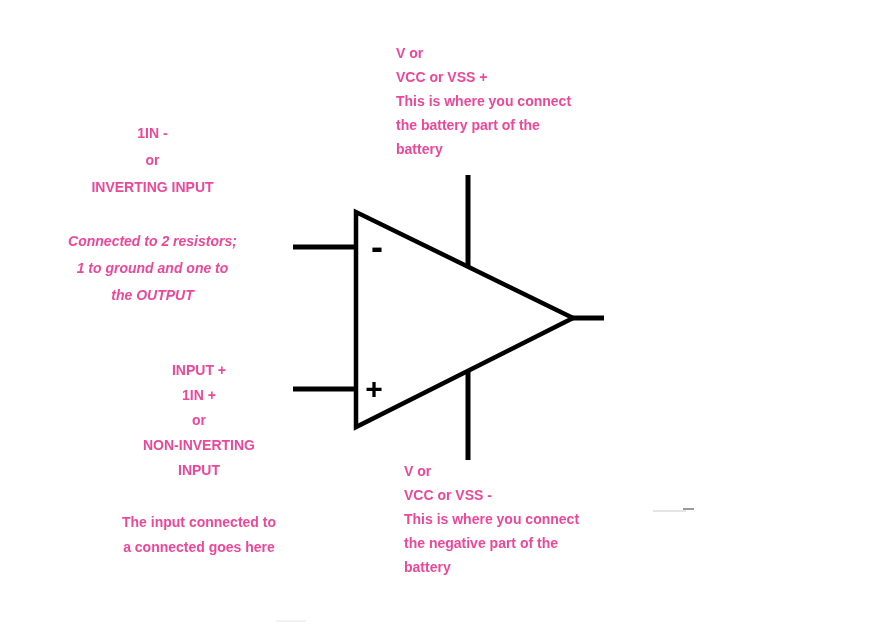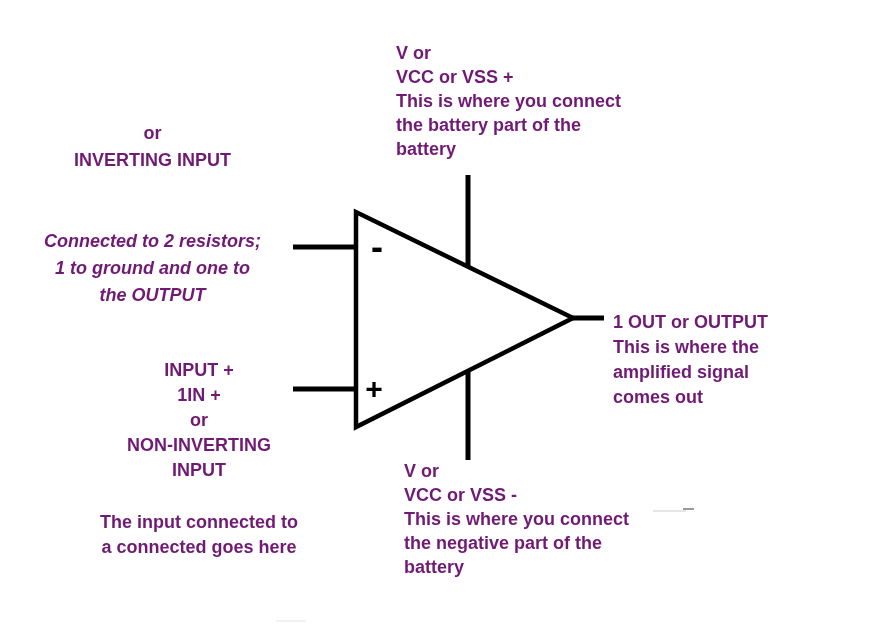--- a/index.html
+++ b/index.html
@@ -16,23 +16,23 @@
     font-family: "Liberation Sans", "DejaVu Sans", sans-serif;
     color: #000000;
   }
   #schematic {
     position: absolute;
     left: 0;
     top: 0;
   }
   .tb {
     position: absolute;
-    font-size: 18px;
+    font-size: 14px;
     font-weight: bold;
-    color: #701a75;
+    color: #ec4899;
     white-space: nowrap;
   }
   .tb.center { text-align: center; }
   .tb.left   { text-align: left; }
   .sign {
     position: absolute;
     width: 30px;
     height: 30px;
     display: flex;
     align-items: center;
@@ -81,20 +81,21 @@
 
   <div class="tb left" id="blk-positive-supply">
     <div>V or</div>
     <div>VCC or VSS +</div>
     <div>This is where you connect</div>
     <div>the battery part of the</div>
     <div>battery</div>
   </div>
 
   <div class="tb center" id="blk-inv-names">
+    <div>1IN -</div>
     <div>or</div>
     <div>INVERTING INPUT</div>
   </div>
 
   <div class="tb center" id="blk-inv-desc">
     <div>Connected to 2 resistors;</div>
     <div>1 to ground and one to</div>
     <div>the OUTPUT</div>
   </div>
 
@@ -112,20 +113,14 @@
   </div>
 
   <div class="tb left" id="blk-negative-supply">
     <div>V or</div>
     <div>VCC or VSS -</div>
     <div>This is where you connect</div>
     <div>the negative part of the</div>
     <div>battery</div>
   </div>
 
-  <div class="tb left" id="blk-output">
-    <div>1 OUT or OUTPUT</div>
-    <div>This is where the</div>
-    <div>amplified signal</div>
-    <div>comes out</div>
-  </div>
 
 </div>
 
 </body></html>

